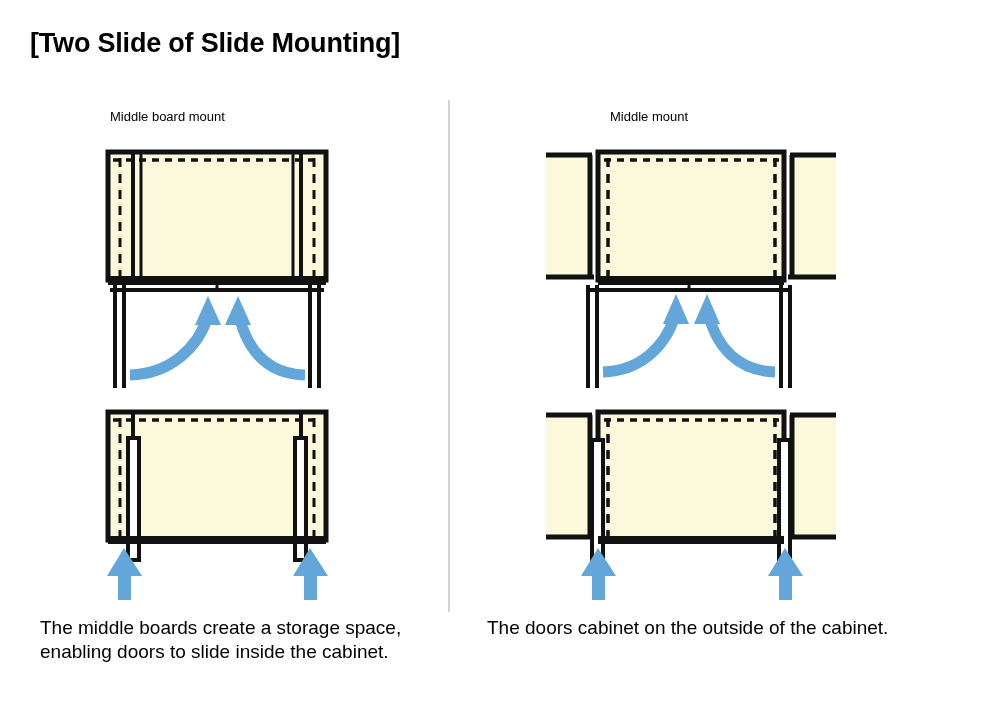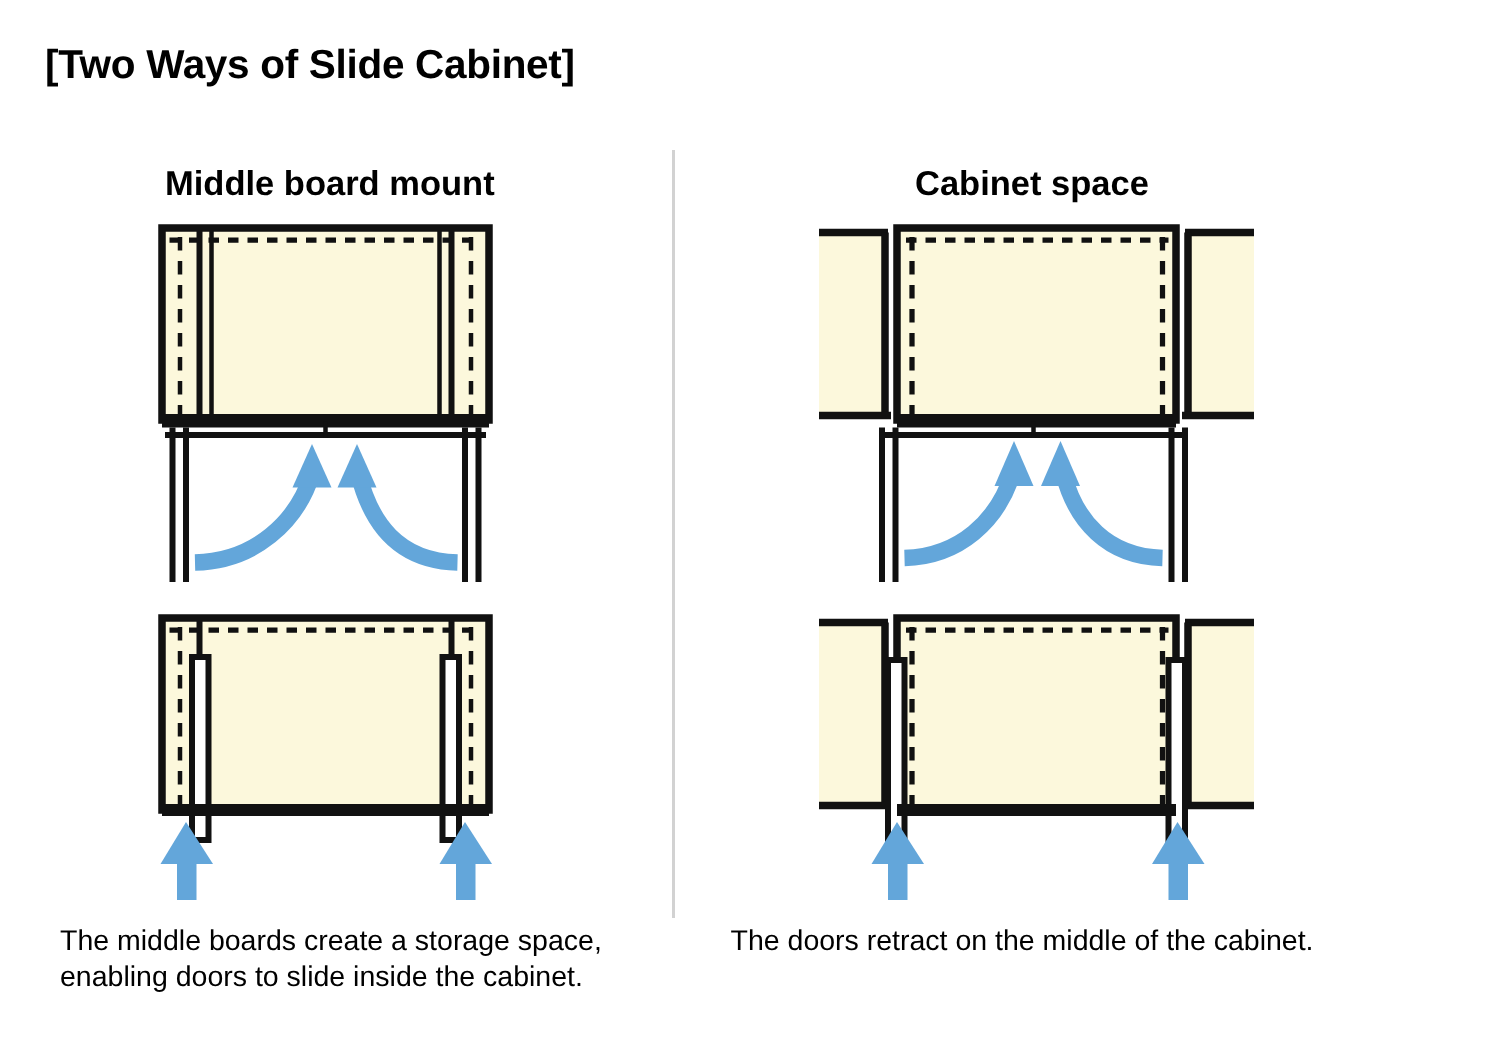--- a/index.html
+++ b/index.html
@@ -20,22 +20,22 @@
     left: 30px;
     top: 28px;
     font-size: 27px;
     font-weight: bold;
     letter-spacing: -0.2px;
     white-space: nowrap;
   }
   .col-heading {
     position: absolute;
     top: 109px;
-    font-size: 23px;
-    font-weight: bold;
+    font-size: 13px;
+    font-weight: normal;
     white-space: nowrap;
   }
   #heading-left  { left: 110px; }
   #heading-right { left: 610px; }
 
   .caption {
     position: absolute;
     font-size: 19px;
     line-height: 24px;
     white-space: pre-line;
@@ -54,24 +54,24 @@
 
   #diagram-layer {
     position: absolute;
     left: 0;
     top: 0;
   }
 </style>
 </head>
 <body>
 
-<div id="page-title">[Two Ways of Slide Cabinet]</div>
+<div id="page-title">[Two Slide of Slide Mounting]</div>
 
 <div class="col-heading" id="heading-left">Middle board mount</div>
-<div class="col-heading" id="heading-right">Cabinet space</div>
+<div class="col-heading" id="heading-right">Middle mount</div>
 
 <div id="divider"></div>
 
 <svg id="diagram-layer" width="1000" height="702" viewBox="0 0 1000 702" aria-hidden="true">
 
   <defs>
     
   </defs>
 
   <g>
@@ -206,13 +206,13 @@
     </g>
     <g>
       <rect x="779" y="570" width="13" height="30" fill="#63A6DA"></rect>
       <polygon points="785,548 803,576 768,576" fill="#63A6DA"></polygon>
     </g>
   </g>
 </svg>
 
 <div class="caption" id="caption-left">The middle boards create a storage space,
 enabling doors to slide inside the cabinet.</div>
-<div class="caption" id="caption-right">The doors retract on the middle of the cabinet.</div>
+<div class="caption" id="caption-right">The doors cabinet on the outside of the cabinet.</div>
 
 </body></html>

